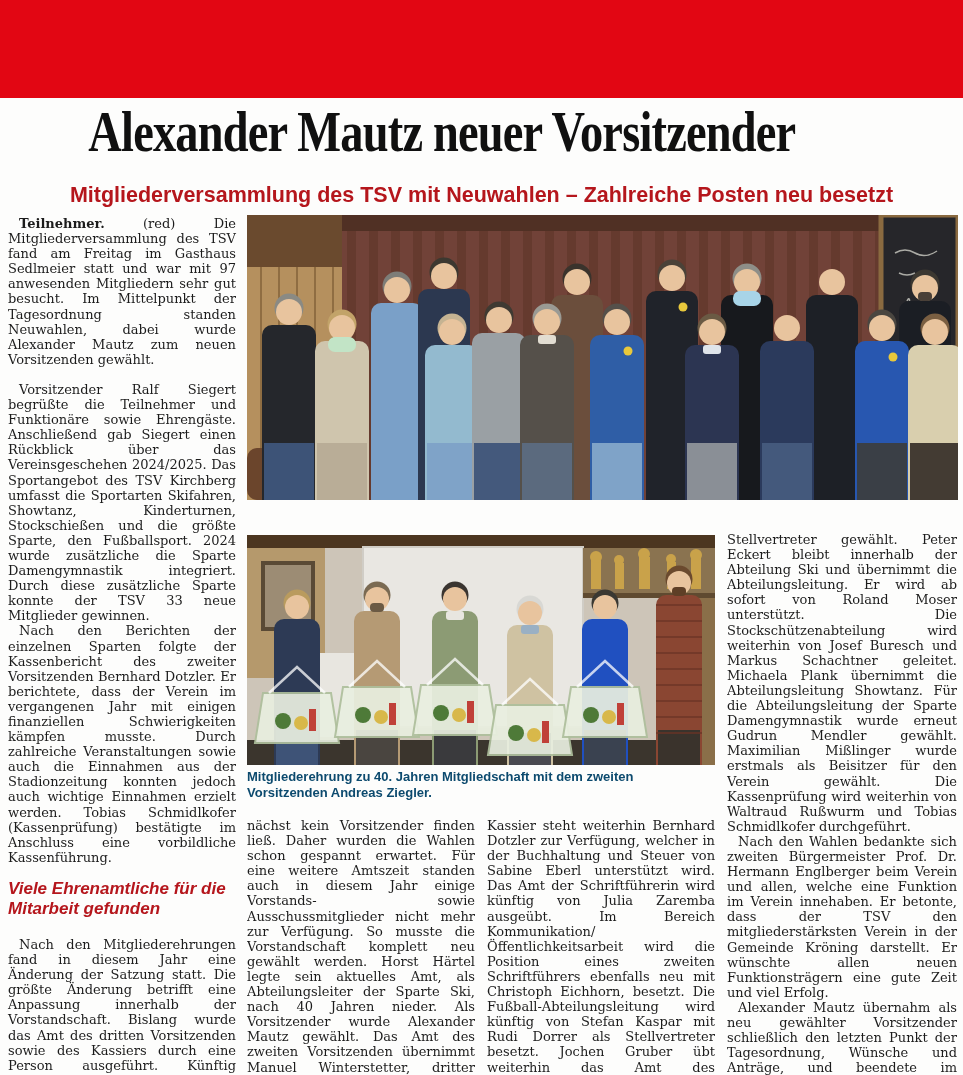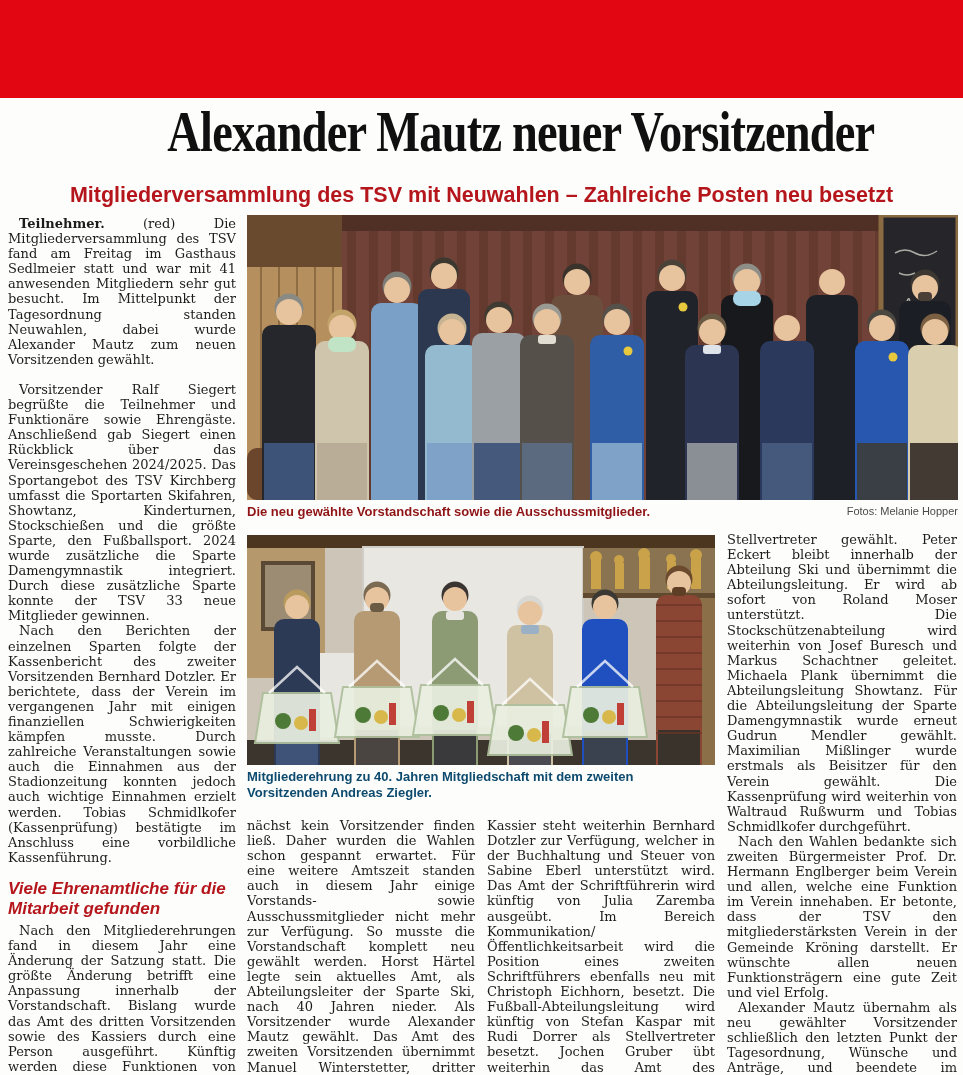--- a/index.html
+++ b/index.html
@@ -1,35 +1,35 @@
 <!DOCTYPE html>
 <html><head>
 <meta charset="utf-8">
 <style>
   html,body{margin:0;padding:0;background:#ffffff;}
   .page{position:relative;width:963px;height:1075px;background:#fdfdfc;overflow:hidden;
         font-family:"DejaVu Serif",serif;color:#1c1c1c;}
   .banner{position:absolute;left:0;top:0;width:963px;height:98px;background:#e20613;}
   .headline-wrap{position:absolute;left:0;top:99px;width:963px;height:66px;
-        display:flex;align-items:center;justify-content:flex-end;}
+        display:flex;align-items:center;justify-content:flex-start;}
   .headline{font-family:"Liberation Serif",serif;font-weight:700;font-size:58px;line-height:1;
         transform:scaleX(.8);transform-origin:center;white-space:nowrap;letter-spacing:-1px;color:#101010;}
   .deck{position:absolute;left:0;top:183px;width:963px;text-align:center;
         font-family:"Liberation Sans",sans-serif;font-weight:700;font-size:21.5px;color:#b5161c;}
   .col{position:absolute;text-align:justify;font-size:13px;line-height:15.1px;}
   .col p{margin:0;text-indent:11px;}
   .col p.cont{text-indent:0;}
   .col p.gap-after{margin-bottom:15px;}
   .col1{left:8px;top:216px;width:228px;height:852px;}
   .col2{left:247px;top:818px;width:228px;height:257px;overflow:hidden;}
   .col3{left:487px;top:818px;width:228px;height:257px;overflow:hidden;}
   .col4{left:727px;top:532px;width:230px;height:543px;overflow:hidden;}
   .lead{font-weight:700;}
   .crosshead{font-family:"Liberation Sans",sans-serif;font-style:italic;font-weight:700;
-        font-size:17px;line-height:20px;color:#b5161c;text-align:left;text-indent:0;margin:14px 0 4px 0;}
+        font-size:17px;line-height:20px;color:#b5161c;text-align:left;text-indent:0;margin:14px 0 18px 0;}
   .photo{position:absolute;display:block;background:#777;}
   .photo1{left:247px;top:215px;width:711px;height:285px;}
   .photo2{left:247px;top:535px;width:468px;height:230px;}
   .caption-row{position:absolute;left:247px;top:504px;width:711px;display:flex;
         justify-content:space-between;align-items:flex-start;
         font-family:"Liberation Sans",sans-serif;}
   .caption{font-weight:700;font-size:13px;line-height:1.25;color:#8f1416;}
   .credit{font-size:11px;line-height:1.4;color:#4a4a4a;font-weight:400;}
   .caption2{position:absolute;left:247px;top:769px;width:468px;
         font-family:"Liberation Sans",sans-serif;font-weight:700;font-size:13px;line-height:16px;
@@ -166,24 +166,20 @@
         <circle cx="635" cy="109" r="14.5" fill="#4a4640"></circle>
         <circle cx="635" cy="113" r="13" fill="#e8c49e"></circle>
         <circle cx="646" cy="142" r="4.5" fill="#e8c83c"></circle>
         <rect x="661" y="130" width="54" height="300" rx="10" fill="#d9cfae"></rect>
         <rect x="663" y="228" width="50" height="70" fill="#433b33"></rect>
         <circle cx="688" cy="113" r="14.5" fill="#7a5f42"></circle>
         <circle cx="688" cy="117" r="13" fill="#e8c49e"></circle>
       </g>
   </svg>
 
-  <div class="caption-row">
-    <div class="caption">Die neu gewählte Vorstandschaft sowie die Ausschussmitglieder.</div>
-    <div class="credit">Fotos: Melanie Hopper</div>
-  </div>
 
   <svg class="photo photo2" id="photo2" viewBox="0 0 468 230" preserveAspectRatio="none">
     <rect x="0" y="0" width="468" height="230" fill="#cdc5b8"></rect>
     <rect x="0" y="205" width="468" height="25" fill="#3b352d"></rect>
     <rect x="0" y="0" width="468" height="13" fill="#4c3620"></rect>
 
     <rect x="0" y="13" width="78" height="130" fill="#b5996c"></rect>
     <rect x="16" y="28" width="50" height="66" fill="#9c8c74" stroke="#5a4a35" stroke-width="4"></rect>
 
     <rect x="72" y="118" width="38" height="84" fill="#e8e6e0"></rect>
@@ -269,21 +265,21 @@
         <circle cx="344" cy="180" r="8" fill="#4e7a38"></circle>
         <circle cx="362" cy="182" r="7" fill="#d8b84a"></circle>
         <rect x="370" y="168" width="7" height="22" fill="#c04038"></rect>
         <path d="M330 152 L358 126 L386 152" fill="none" stroke="#ffffff" stroke-width="2.5" opacity="0.75"></path>
       </g>
   </svg>
 
   <div class="caption2">Mitgliederehrung zu 40. Jahren Mitgliedschaft mit dem zweiten Vorsitzenden Andreas Ziegler.</div>
 
   <div class="col col1">
-    <p class="gap-after"><b class="lead">Teilnehmer.</b><span> (red) Die Mitgliederversammlung des TSV fand am Freitag im Gasthaus Sedlmeier statt und war mit 41 anwesenden Mitgliedern sehr gut besucht. Im Mittelpunkt der Tagesordnung standen Neuwahlen, dabei wurde Alexander Mautz zum neuen Vorsitzenden gewählt.</span></p>
+    <p class="gap-after"><b class="lead">Teilnehmer.</b><span> (red) Die Mitgliederversammlung des TSV fand am Freitag im Gasthaus Sedlmeier statt und war mit 97 anwesenden Mitgliedern sehr gut besucht. Im Mittelpunkt der Tagesordnung standen Neuwahlen, dabei wurde Alexander Mautz zum neuen Vorsitzenden gewählt.</span></p>
     <p>Vorsitzender Ralf Siegert begrüßte die Teilnehmer und Funktionäre sowie Ehrengäste. Anschließend gab Siegert einen Rückblick über das Vereinsgeschehen 2024/2025. Das Sportangebot des TSV Kirchberg umfasst die Sportarten Skifahren, Showtanz, Kinderturnen, Stockschießen und die größte Sparte, den Fußballsport. 2024 wurde zusätzliche die Sparte Damengymnastik integriert. Durch diese zusätzliche Sparte konnte der TSV 33 neue Mitglieder gewinnen.</p>
     <p>Nach den Berichten der einzelnen Sparten folgte der Kassenbericht des zweiter Vorsitzenden Bernhard Dotzler. Er berichtete, dass der Verein im vergangenen Jahr mit einigen finanziellen Schwierigkeiten kämpfen musste. Durch zahlreiche Veranstaltungen sowie auch die Einnahmen aus der Stadionzeitung konnten jedoch auch wichtige Einnahmen erzielt werden. Tobias Schmidlkofer (Kassenprüfung) bestätigte im Anschluss eine vorbildliche Kassenführung.</p>
     <div class="crosshead">Viele Ehrenamtliche für die Mitarbeit gefunden</div>
     <p>Nach den Mitgliederehrungen fand in diesem Jahr eine Änderung der Satzung statt. Die größte Änderung betrifft eine Anpassung innerhalb der Vorstandschaft. Bislang wurde das Amt des dritten Vorsitzenden sowie des Kassiers durch eine Person ausgeführt. Künftig werden diese Funktionen von zwei Personen ausgeübt. Die Änderung wurde einstimmig beschlossen.</p>
 
   </div>
 
   <div class="col col2">
     <p class="cont">nächst kein Vorsitzender finden ließ. Daher wurden die Wahlen schon gespannt erwartet. Für eine weitere Amtszeit standen auch in diesem Jahr einige Vorstands- sowie Ausschussmitglieder nicht mehr zur Verfügung. So musste die Vorstandschaft komplett neu gewählt werden. Horst Härtel legte sein aktuelles Amt, als Abteilungsleiter der Sparte Ski, nach 40 Jahren nieder. Als Vorsitzender wurde Alexander Mautz gewählt. Das Amt des zweiten Vorsitzenden übernimmt Manuel Winterstetter, dritter Vorsitzender wird Christoph Eichhorn. Als</p>
   </div>

